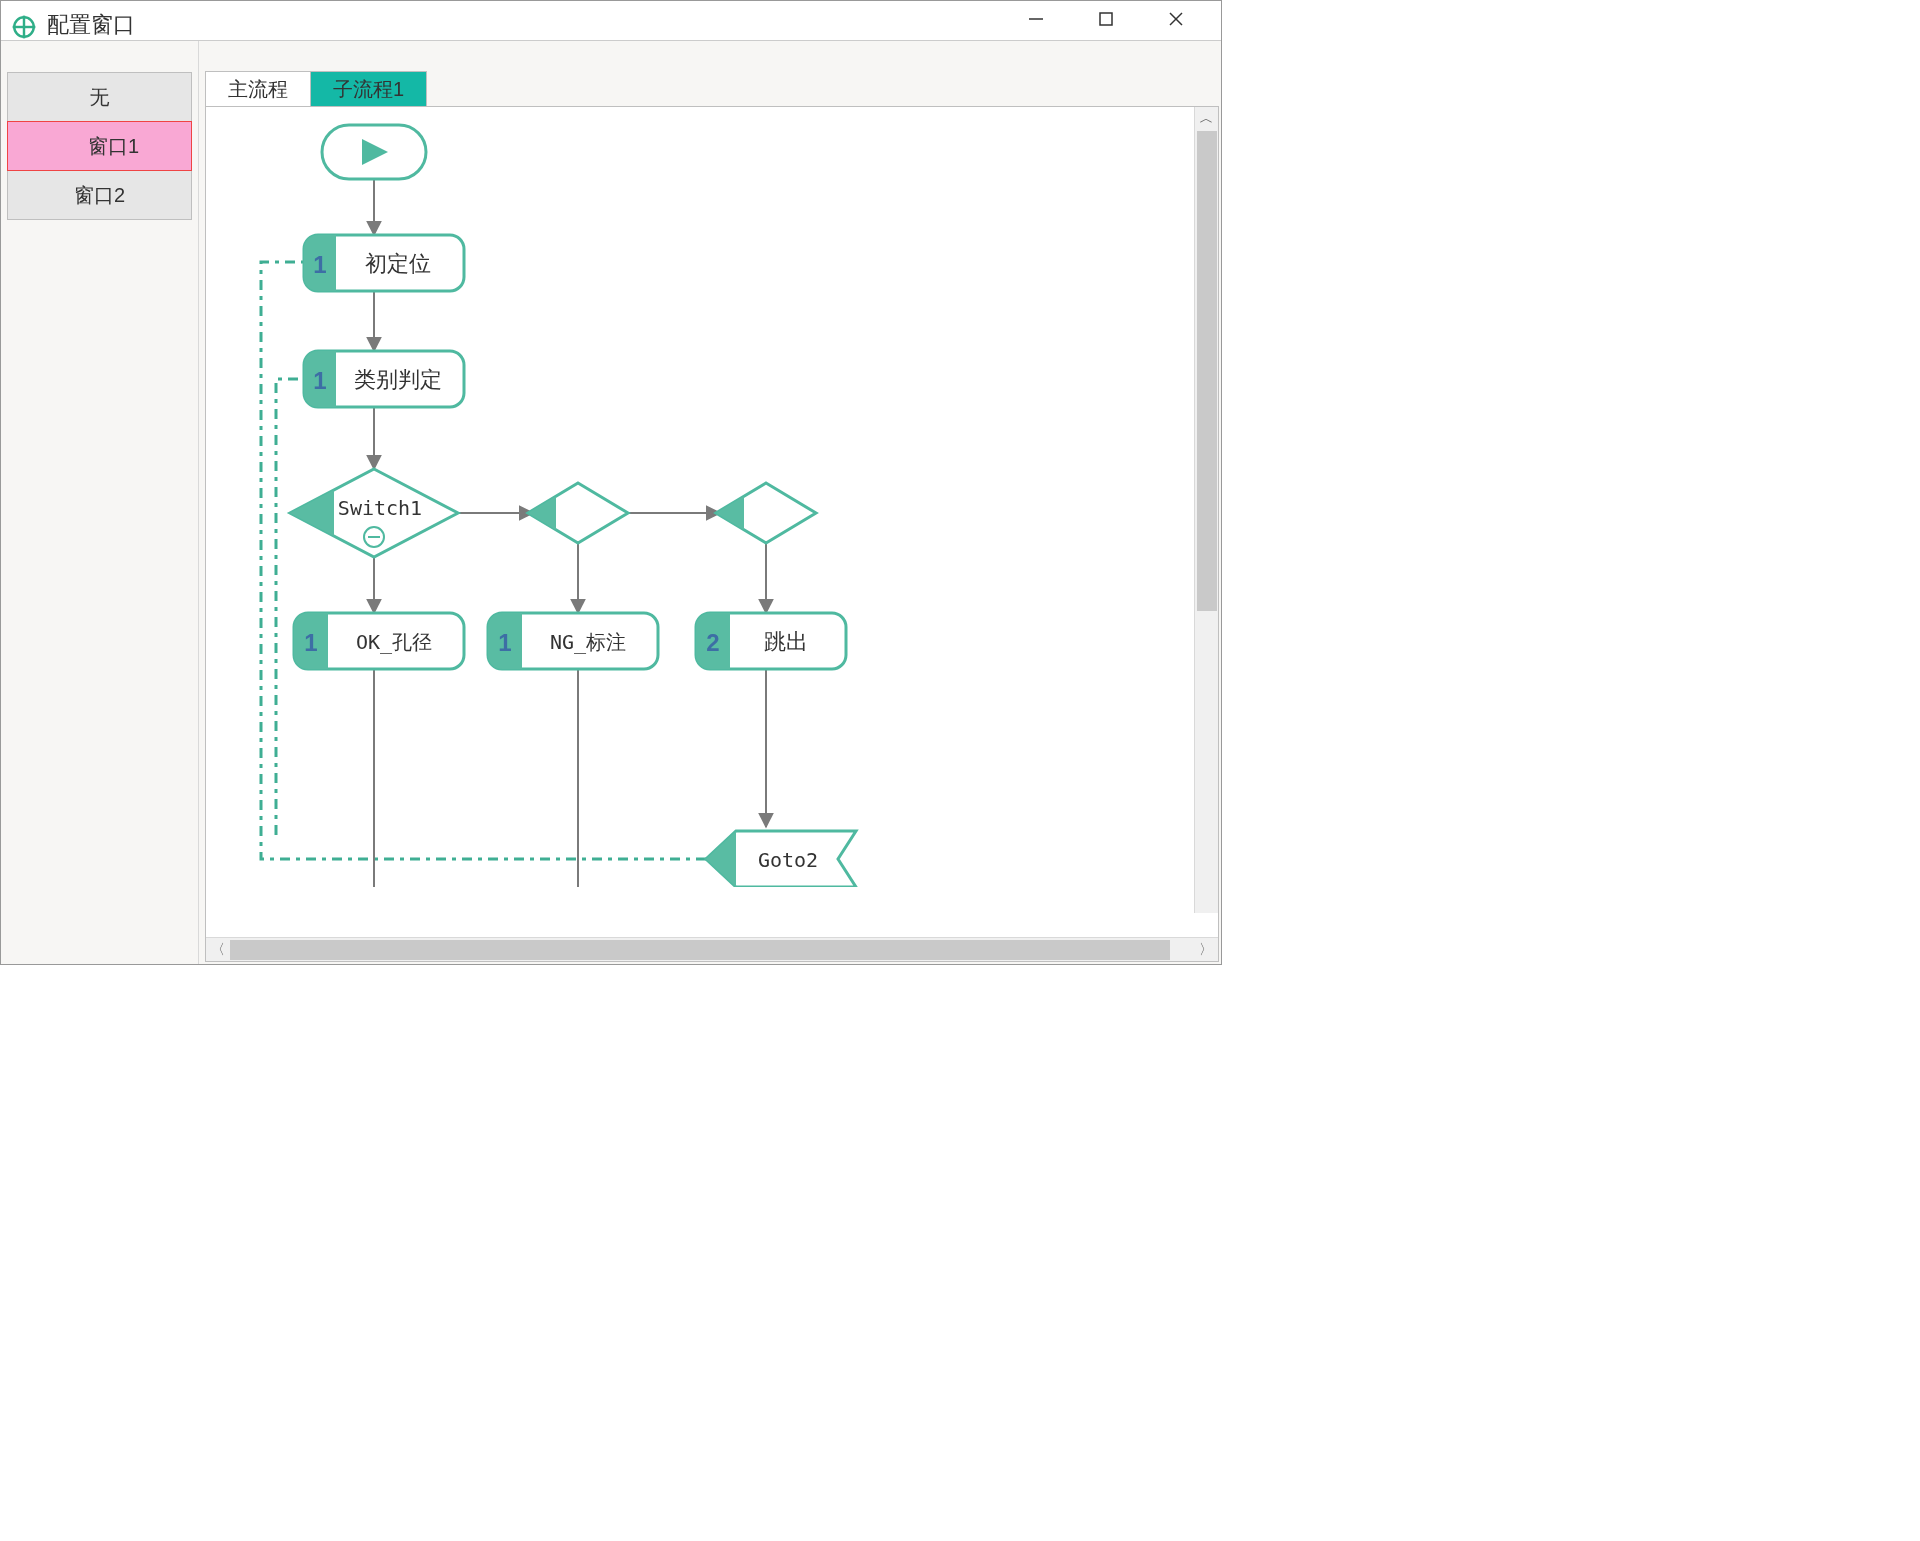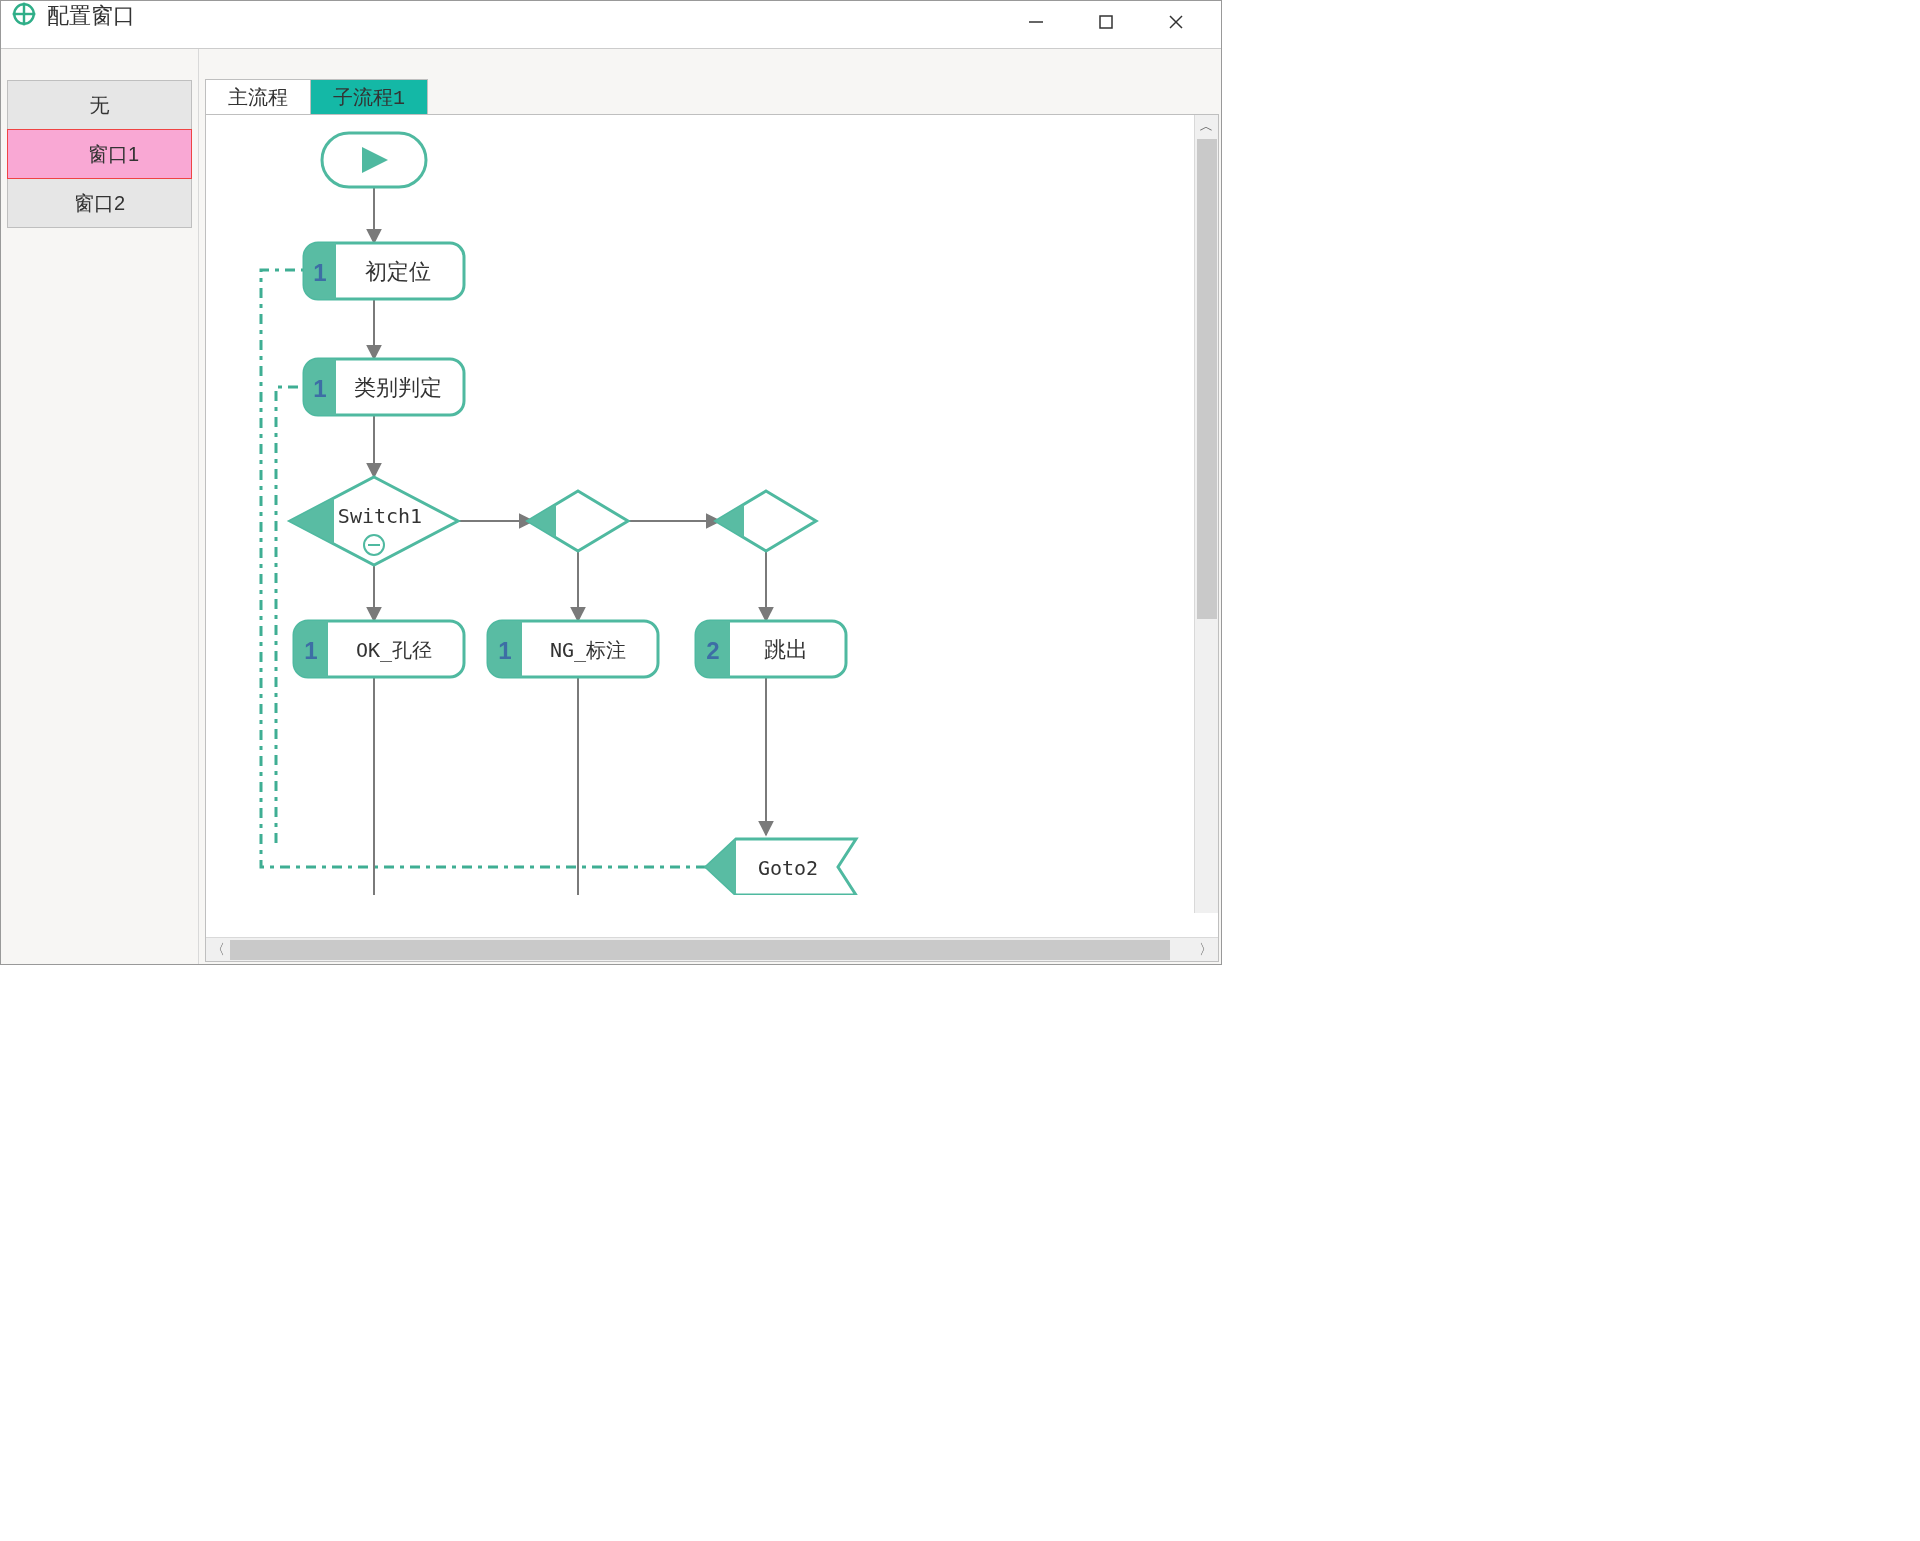--- a/index.html
+++ b/index.html
@@ -1,33 +1,33 @@
 <!DOCTYPE html>
 <html><head>
 <meta charset="utf-8">
 <style>
 * { box-sizing: border-box; margin: 0; padding: 0; }
 body { font-family: "Microsoft YaHei", Arial, sans-serif; background: #fff; width: 1920px; height: 1541px; overflow: hidden; }
 
 .window { width: 1222px; height: 965px; border: 1px solid #999; background: #fff; display: flex; flex-direction: column; }
 
-.titlebar { height: 48px; display: flex; align-items: flex-start; padding: 0 10px; border-bottom: 1px solid #ccc; }
+.titlebar { height: 40px; display: flex; align-items: flex-end; padding: 0 10px; border-bottom: 1px solid #ccc; }
 .titlebar .logo { width: 26px; height: 26px; margin-right: 10px; }
 .titlebar .title { font-size: 22px; color: #333; flex: 0 0 auto; }
 .titlebar .spacer { flex: 1; }
 .titlebar .winbtn { width: 70px; height: 42px; display: flex; align-items: center; justify-content: center; font-size: 22px; color: #333; }
 
 .body { flex: 1; display: flex; background: #f7f6f4; min-height: 0; }
 
 .sidebar { width: 198px; border-right: 1px solid #d9d9d9; padding-top: 32px; background: #f7f6f4; }
 .sidebar-item { height: 50px; display: flex; align-items: center; justify-content: center; border: 1px solid #bfbfbf; background: #e6e6e6; margin: -1px 6px 0 6px; font-size: 20px; color: #333; }
 .sidebar-item.selected { background: #f9a8d4; border: 1px solid #ef4444; position: relative; z-index: 1; padding-left: 28px; }
 
 .main { flex: 1; display: flex; flex-direction: column; min-width: 0; }
-.tabs { height: 36px; display: flex; align-items: flex-end; padding-left: 6px; margin-top: 30px; font-family: Liberation Mono, monospace; }
+.tabs { height: 36px; display: flex; align-items: flex-end; padding-left: 6px; margin-top: 30px; }
 .tab { height: 36px; padding: 0 22px; display: flex; align-items: center; border: 1px solid #bfbfbf; background: #14b8a6; font-size: 20px; color: #333; margin-right: -1px; }
 .tab.active { background: #fff; border-bottom: 1px solid #fff; }
 
 .canvas-shell { flex: 1; border: 1px solid #bfbfbf; background: #fff; margin: -1px 2px 2px 6px; display: flex; flex-direction: column; min-height: 0; }
 .canvas-area { flex: 1; position: relative; overflow: hidden; }
 .canvas-svg { position: absolute; left: 0; top: 0; }
 
 .vscroll { position: absolute; right: 0; top: 0; width: 24px; height: calc(100% - 24px); background: #f0f0f0; border-left: 1px solid #d9d9d9; }
 .vscroll .arrow { width: 100%; height: 24px; display: flex; align-items: center; justify-content: center; color: #666; font-size: 14px; }
 .vscroll .thumb { position: absolute; left: 2px; top: 24px; width: 20px; height: 480px; background: #c9c9c9; }

